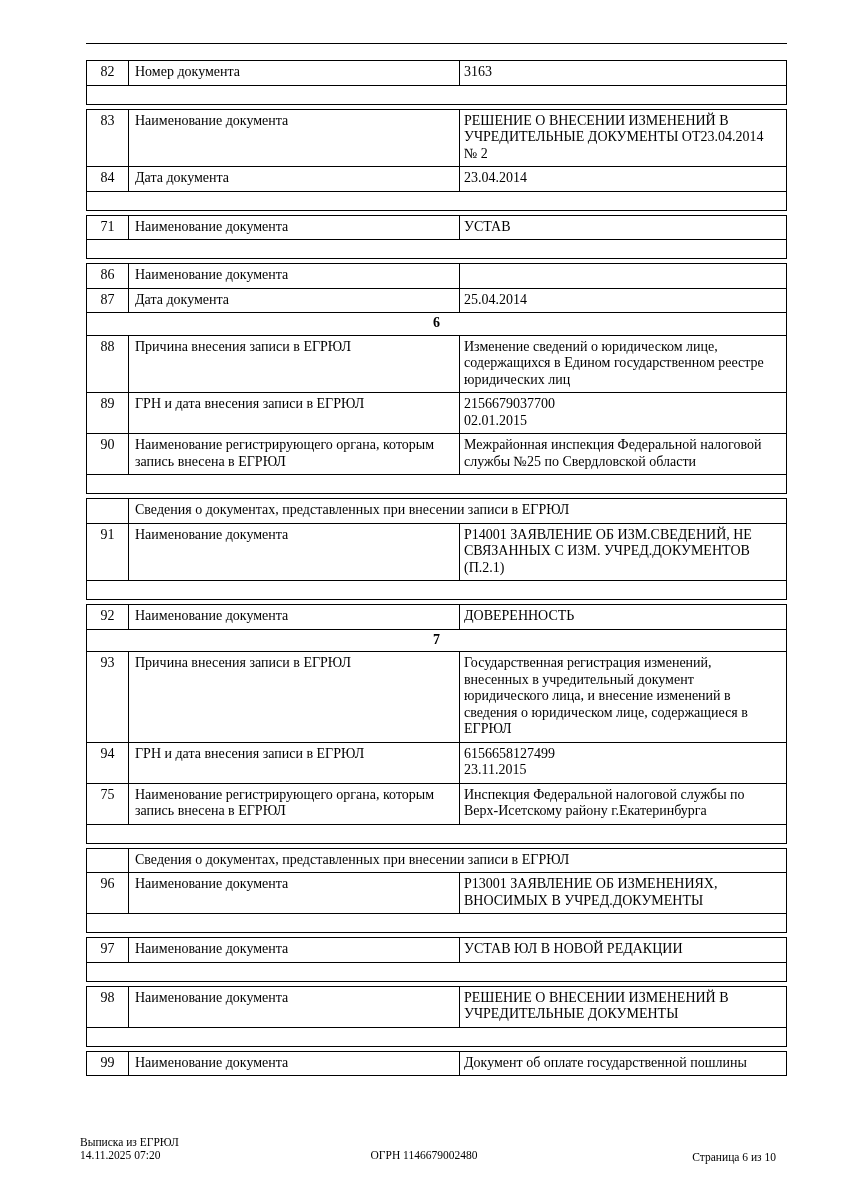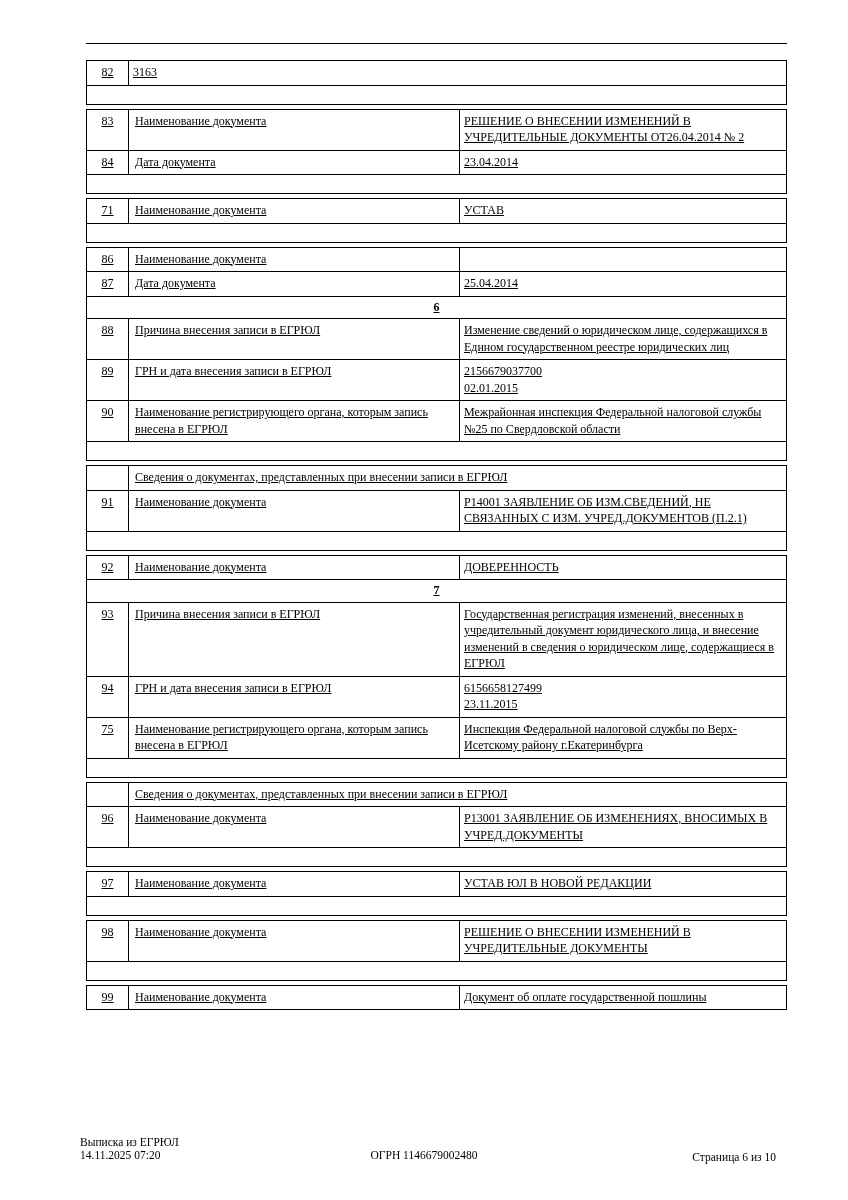--- a/index.html
+++ b/index.html
@@ -17,21 +17,21 @@
     position:absolute;left:86px;top:60px;width:701px;
   }
   .block{
     border:1px solid #000;
     margin-bottom:4px;
     background:#fff;
   }
   .row{
     display:flex;
     border-bottom:1px solid #000;
-    font-size:12px;line-height:16.5px;text-decoration:underline;
+    font-size:14px;line-height:16.5px;
   }
   .row:last-child{border-bottom:none;align-items:center;}
   .cell-num{
     flex:0 0 42px;width:42px;box-sizing:border-box;
     border-right:1px solid #000;
     text-align:center;padding-top:3px;padding-bottom:4px;
   }
   .cell-label{
     flex:0 0 331px;width:331px;box-sizing:border-box;
     border-right:1px solid #000;
@@ -61,29 +61,30 @@
 </style>
 </head>
 <body>
 
 <div class="page">
   <div class="top-rule"></div>
   <div class="table-wrap" id="table-root">
       <div class="block">
         <div class="row field">
           <div class="cell-num">82</div>
+          <div class="cell-label">Номер документа</div>
           <div class="cell-value">3163</div>
         </div>
         <div class="row empty"></div>
       </div>
       <div class="block">
         <div class="row field">
           <div class="cell-num">83</div>
           <div class="cell-label">Наименование документа</div>
-          <div class="cell-value">РЕШЕНИЕ О ВНЕСЕНИИ ИЗМЕНЕНИЙ В УЧРЕДИТЕЛЬНЫЕ ДОКУМЕНТЫ ОТ26.04.2014 № 2</div>
+          <div class="cell-value">РЕШЕНИЕ О ВНЕСЕНИИ ИЗМЕНЕНИЙ В УЧРЕДИТЕЛЬНЫЕ ДОКУМЕНТЫ ОТ23.04.2014 № 2</div>
         </div>
         <div class="row field">
           <div class="cell-num">84</div>
           <div class="cell-label">Дата документа</div>
           <div class="cell-value">23.04.2014</div>
         </div>
         <div class="row empty"></div>
       </div>
       <div class="block">
         <div class="row field">

